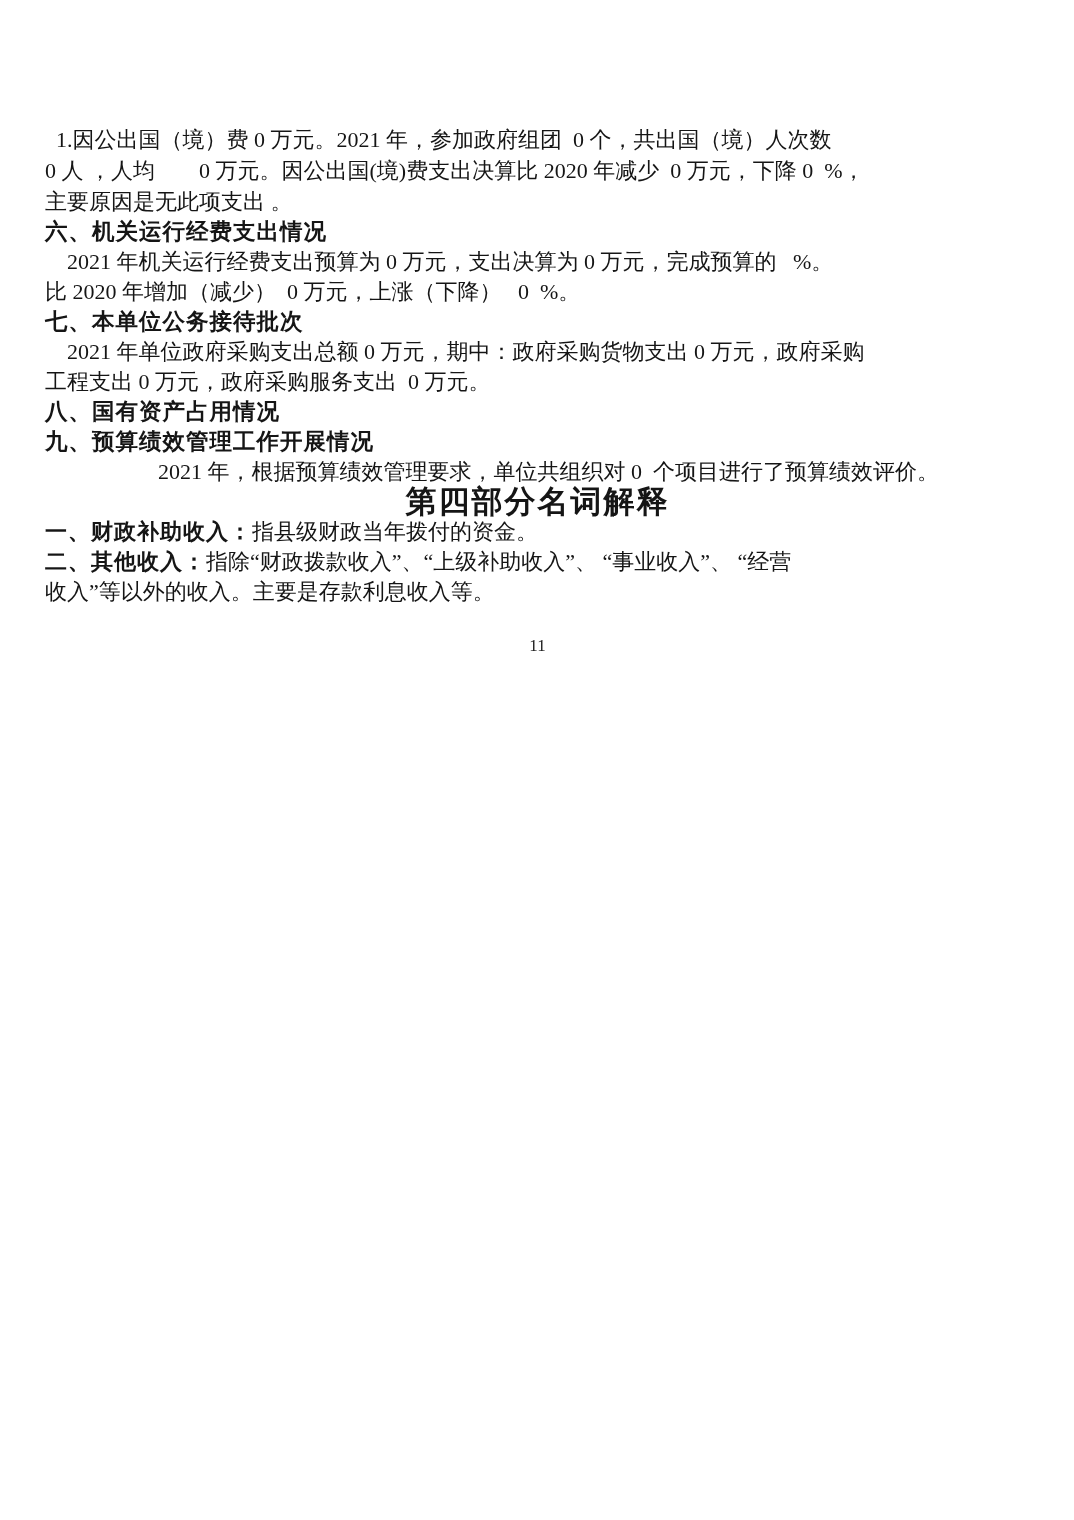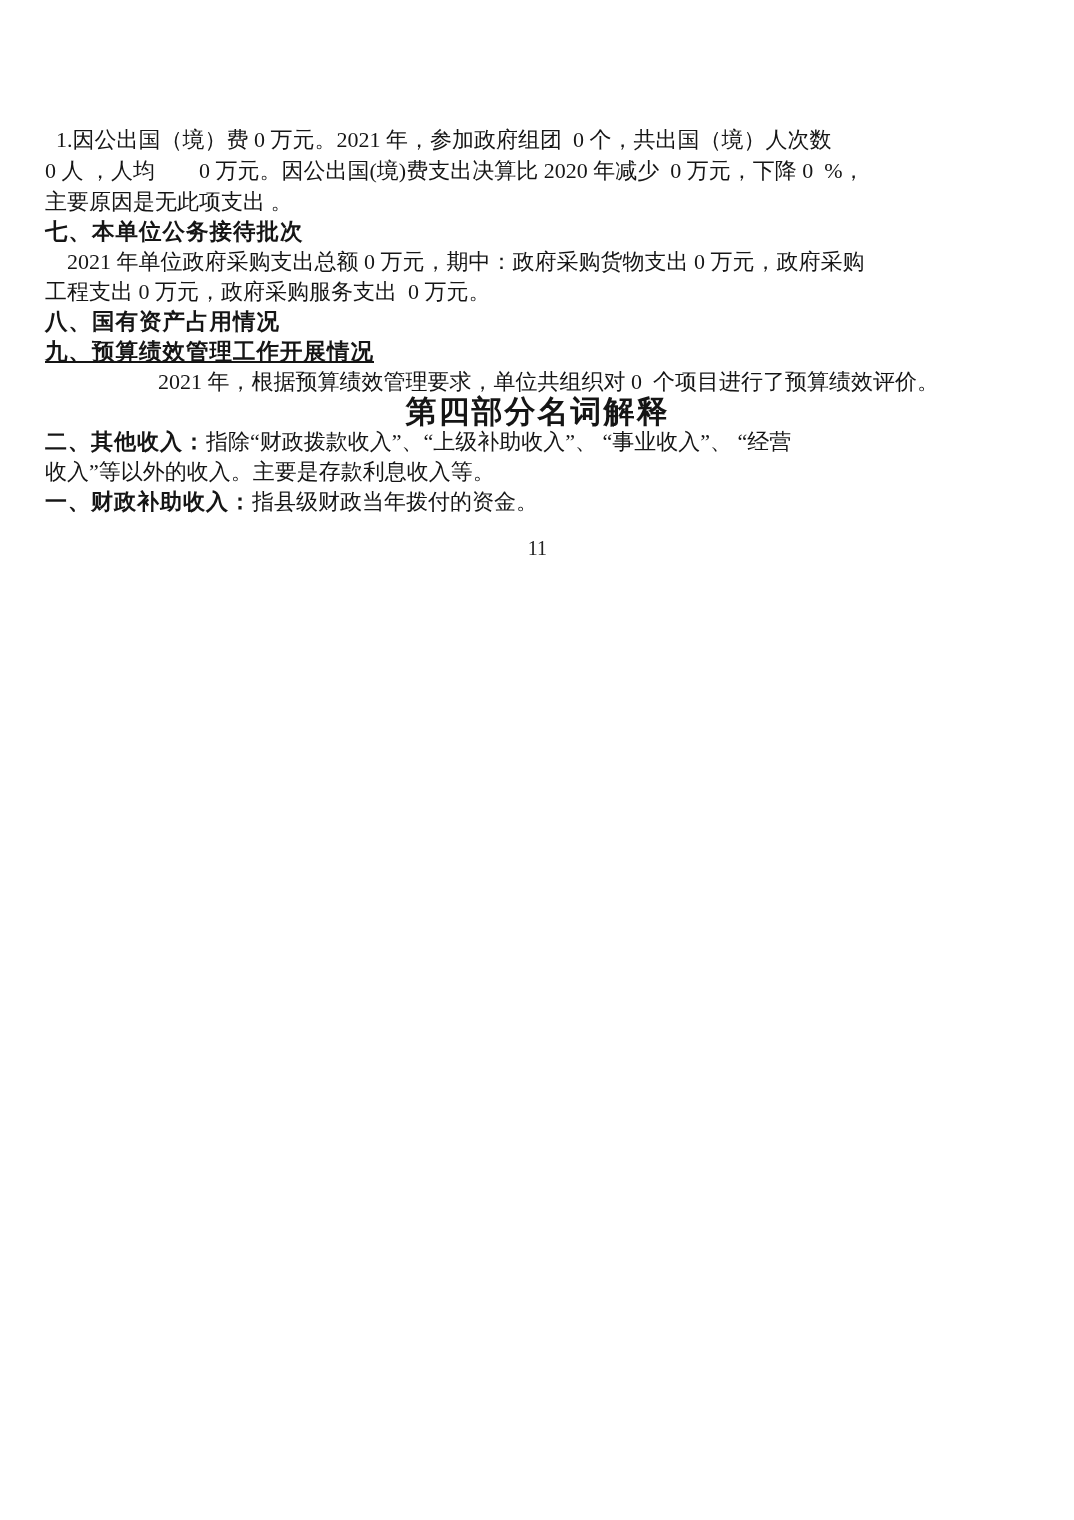--- a/index.html
+++ b/index.html
@@ -35,75 +35,78 @@
     line-height: 30px;
     letter-spacing: 1px;
   }
   .sect { line-height: 30px; }
   .h6 { margin-top: 57px; }
   .p6 { margin-top: 22px; }
   .h7 { margin-top: 21px; }
   .p7 { margin-top: 21px; }
   .h8 { margin-top: 23px; }
   .p8 { margin-top: 20px; }
-  .h9 { margin-top: 18px; text-decoration: underline; }
+  .h9 { margin-top: 18px; }
   .p9 { margin-top: 23px; text-align: center; }
   .part4-title {
     margin-top: 181px;
     text-align: center;
     font-family: "Liberation Sans", "DejaVu Sans", sans-serif;
     font-weight: bold;
     font-size: 31px;
     line-height: 30px;
     letter-spacing: 2px;
     white-space: normal;
   }
   .term { line-height: 30px; }
   .term1 { margin-top: 25px; }
   .term2 { margin-top: 16px; }
   .term-label {
     font-family: "Liberation Sans", "DejaVu Sans", sans-serif;
     font-weight: bold;
     letter-spacing: 1px;
   }
   .page-number {
-    margin-top: 20px;
+    margin-top: 28px;
     text-align: center;
-    font-size: 20px;
+    font-size: 17px;
     line-height: 22px;
     color: #222;
   }
 </style>
 </head>
 <body>
 
 <div class="page">
 
   <p class="body-para para-overseas">  1.因公出国（境）费 0 万元。2021 年，参加政府组团  0 个，共出国（境）人次数
 0 人 ，人均　　0 万元。因公出国(境)费支出决算比 2020 年减少  0 万元，下降 0  %，
 主要原因是无此项支出 。</p>
 
 
 
+  <h2 class="section-heading h6">六、机关运行经费支出情况</h2>
 
+  <p class="body-para sect p6">　2021 年机关运行经费支出预算为 0 万元，支出决算为 0 万元，完成预算的   %。
+比 2020 年增加（减少）  0 万元，上涨（下降）   0  %。</p>
 
   <h2 class="section-heading h7">七、本单位公务接待批次</h2>
 
   <p class="body-para sect p7">　2021 年单位政府采购支出总额 0 万元，期中：政府采购货物支出 0 万元，政府采购
 工程支出 0 万元，政府采购服务支出  0 万元。</p>
 
   <h2 class="section-heading h8">八、国有资产占用情况</h2>
 
 
   <h2 class="section-heading h9">九、预算绩效管理工作开展情况</h2>
 
   <p class="body-para sect p9">　2021 年，根据预算绩效管理要求，单位共组织对 0  个项目进行了预算绩效评价。</p>
 
   <h2 class="part4-title">第四部分名词解释</h2>
 
+  <p class="term term1"><span class="term-label">一、财政补助收入：</span><span>指县级财政当年拨付的资金。</span></p>
+
   <p class="term term2"><span class="term-label">二、其他收入：</span><span>指除“财政拨款收入”、“上级补助收入”、 “事业收入”、 “经营
 收入”等以外的收入。主要是存款利息收入等。</span></p>
-
-  <p class="term term1"><span class="term-label">一、财政补助收入：</span><span>指县级财政当年拨付的资金。</span></p>
 
   <div class="page-number">11</div>
 
 </div>
 
 </body></html>

